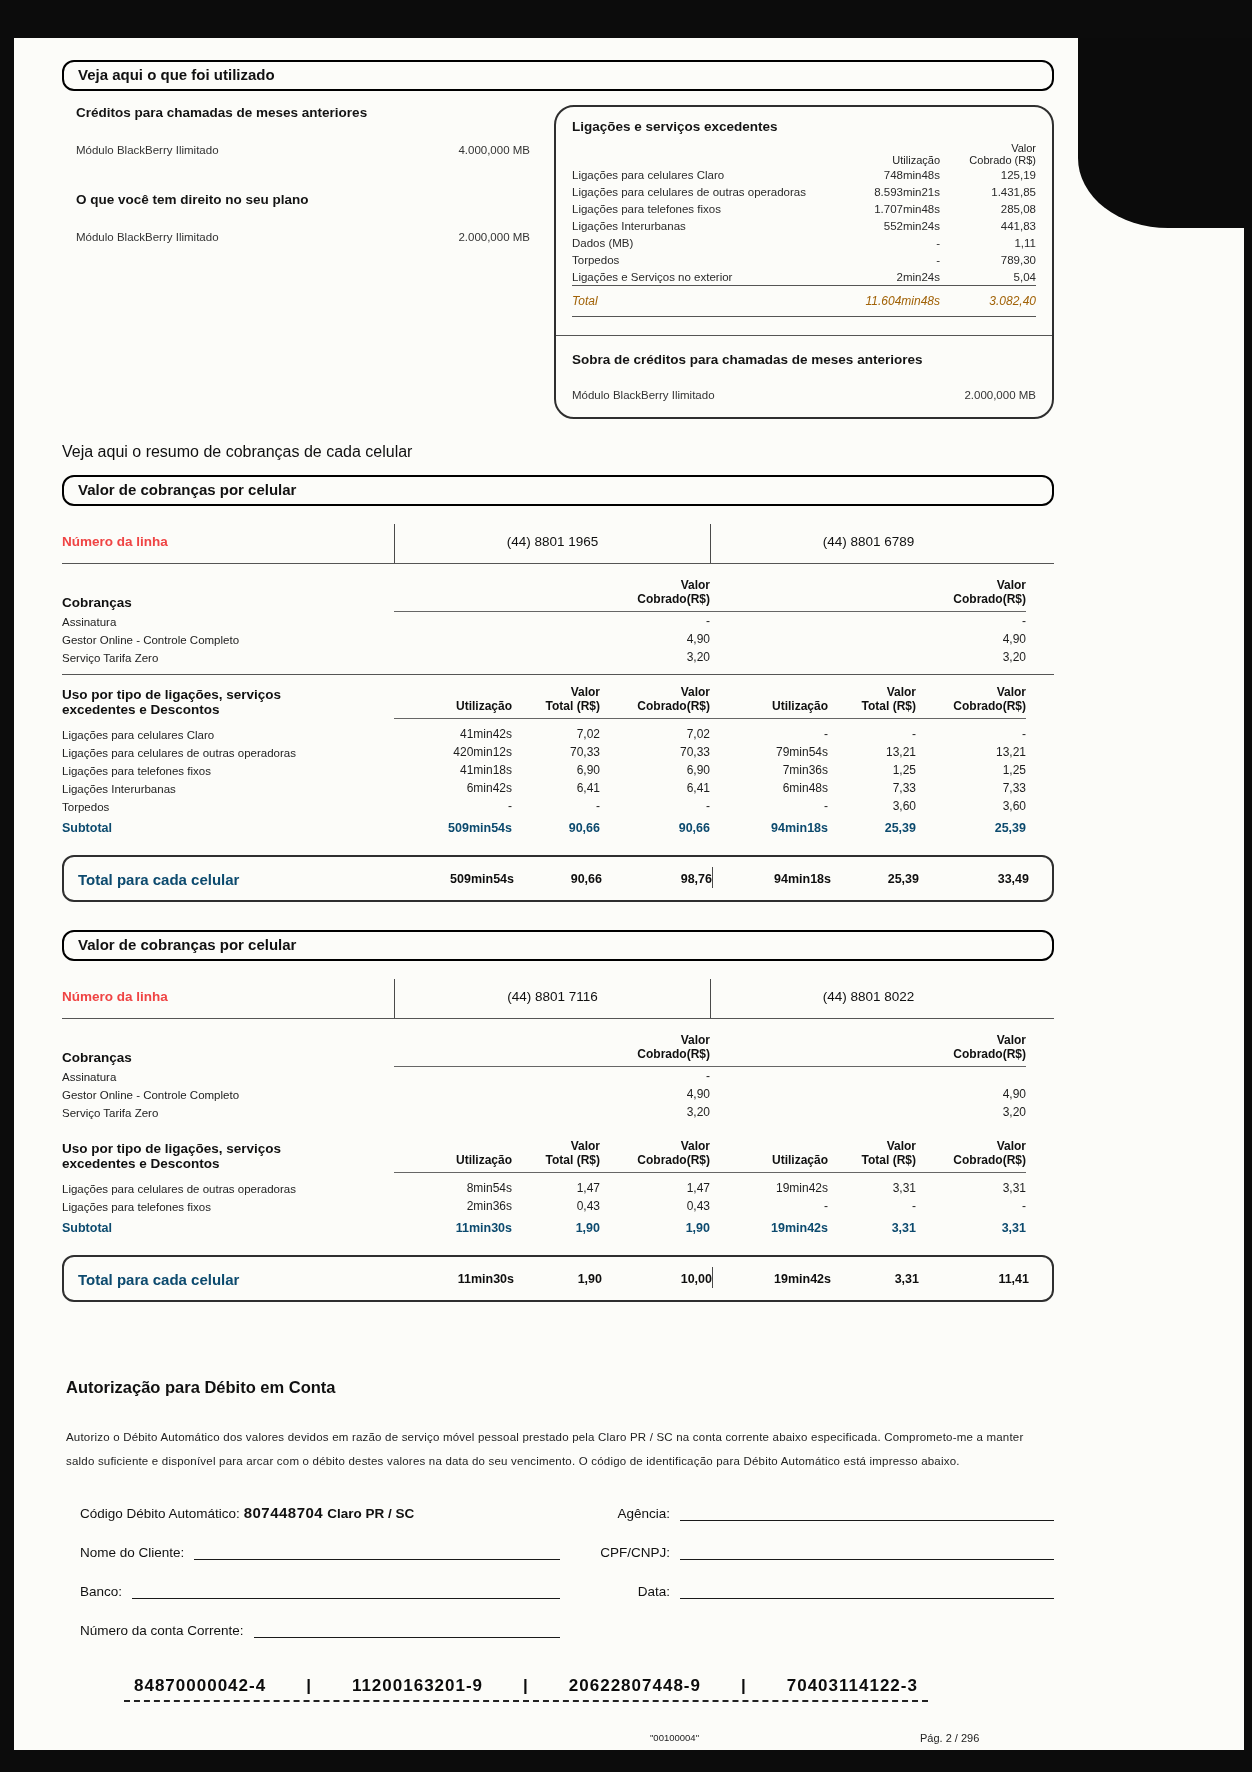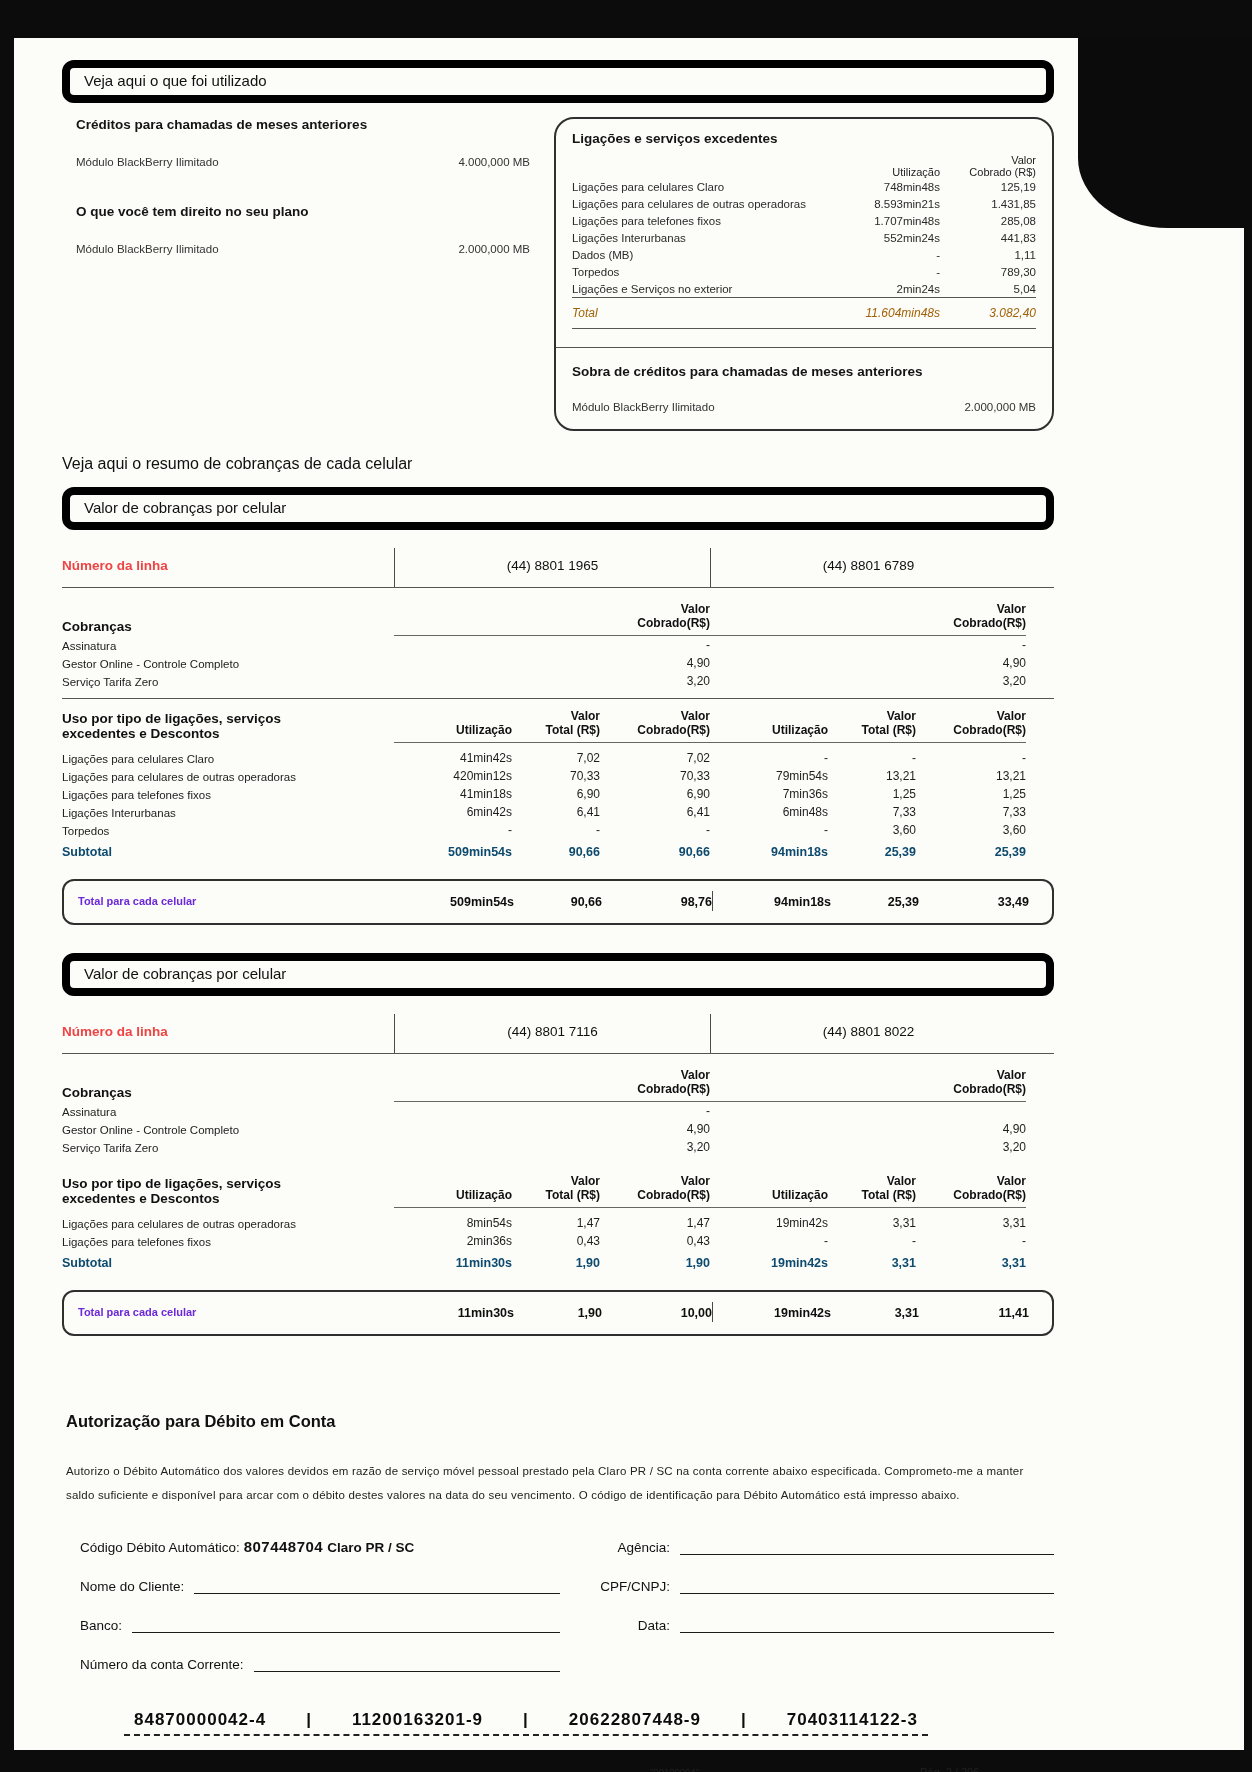--- a/index.html
+++ b/index.html
@@ -16,22 +16,22 @@
     width:1230px; height:1712px;
     background:#fcfcf9;
   }
   .blob {
     position:absolute; left:1078px; top:38px; width:174px; height:190px;
     background:#0b0b0b; border-bottom-left-radius:90px 70px; z-index:5;
   }
   .content { position:relative; margin-left:48px; padding-top:22px; width:992px; }
 
   .pill {
-    border:8px solid #000000; border-radius:12px;
-    padding:4px 14px 6px; font-weight:normal; font-size:15px; color:#111;
+    border:2px solid #000000; border-radius:12px;
+    padding:4px 14px 6px; font-weight:bold; font-size:15px; color:#111;
     background:transparent;
   }
   .pre { white-space:pre-line; }
 
   
   .topcols { display:flex; gap:24px; margin-top:14px; }
   .leftcol { width:468px; padding-left:14px; }
   .subhead { font-size:13.5px; font-weight:bold; color:#141414; }
   .kv { display:flex; justify-content:space-between; font-size:11.5px; color:#333; }
   .leftcol .kv { margin-top:24px; }
@@ -70,21 +70,21 @@
   .chead { margin-top:12px; }
   .heads { border-bottom:1px solid #666; padding-bottom:3px; }
   .crow:first-of-type { margin-top:6px; }
   .sp8 { height:8px; }
   .sp6 { height:6px; }
   .uhead { margin-top:8px; }
   .subrow { margin-top:4px; }
   .subrow .clabel, .subrow .cell { font-weight:bold; font-size:12.5px; color:#0c4a6e; }
   .totalbox { border:2px solid #2f2f2f; border-radius:12px; margin-top:18px; padding:10px 0 12px; }
   .trow { align-items:stretch; }
-  .tlabel { font-weight:bold; font-size:11px; color:#6d28d9; padding:4px 0 0 14px; }
+  .tlabel { font-weight:bold; font-size:15px; color:#0c4a6e; padding:4px 0 0 14px; }
   .trow .cell { font-weight:bold; font-size:12.5px; color:#0e0e0e; padding-top:4px; }
   .trow .g2 { border-left:1px solid #4a4a4a; }
   .gap28 { height:28px; }
 
   
   .debit { margin-top:76px; padding-left:4px; }
   .debit-h { font-size:16.5px; font-weight:bold; color:#101010; }
   .debit-p { margin-top:28px; font-size:11.5px; line-height:2.1; color:#222; letter-spacing:0.2px; }
   .form { display:grid; grid-template-columns:480px 1fr; column-gap:14px; row-gap:17px; margin-top:26px; padding-left:14px; }
   .frow { display:flex; align-items:flex-end; font-size:13.5px; color:#111; height:22px; }

